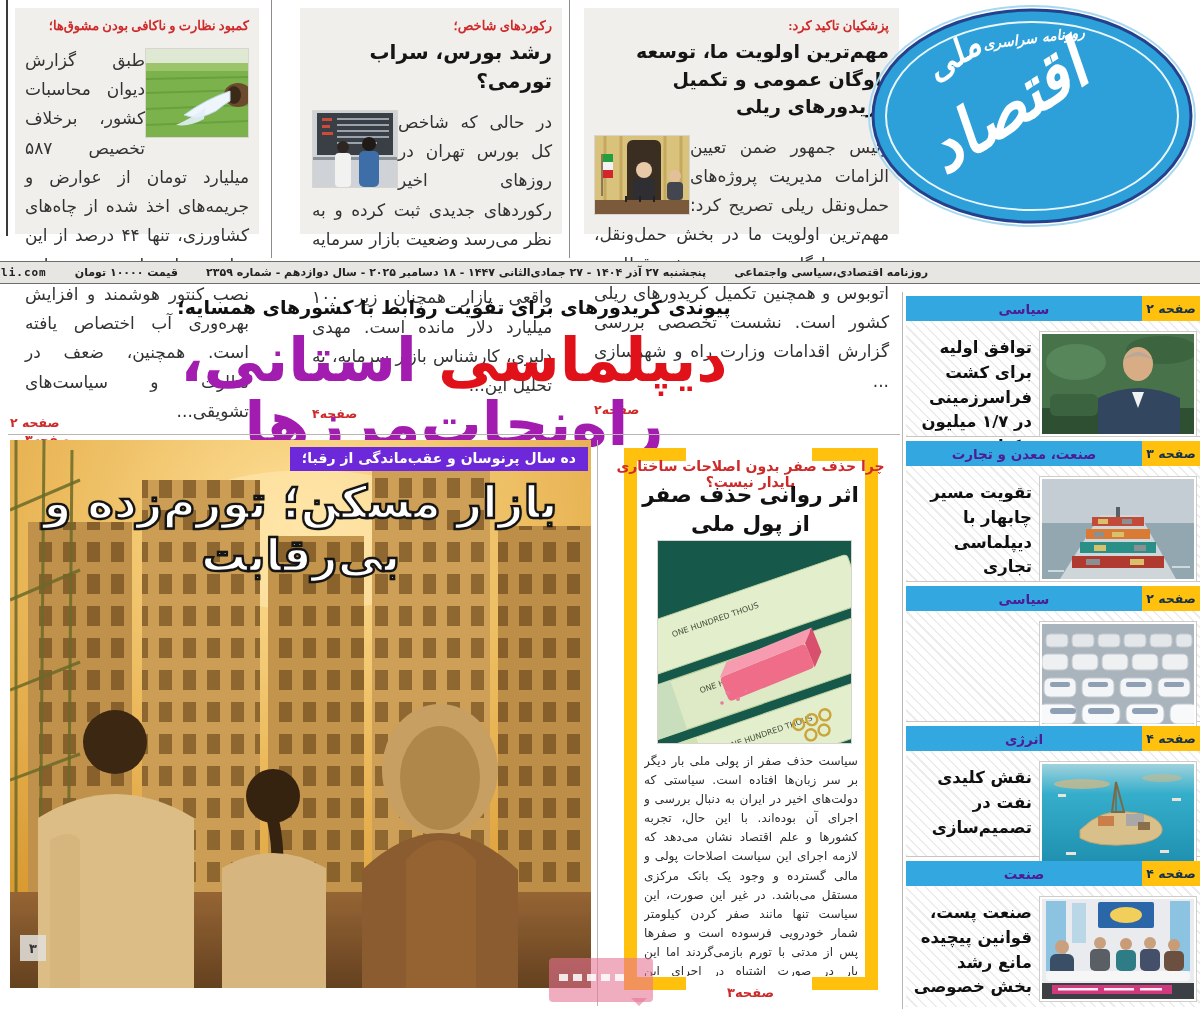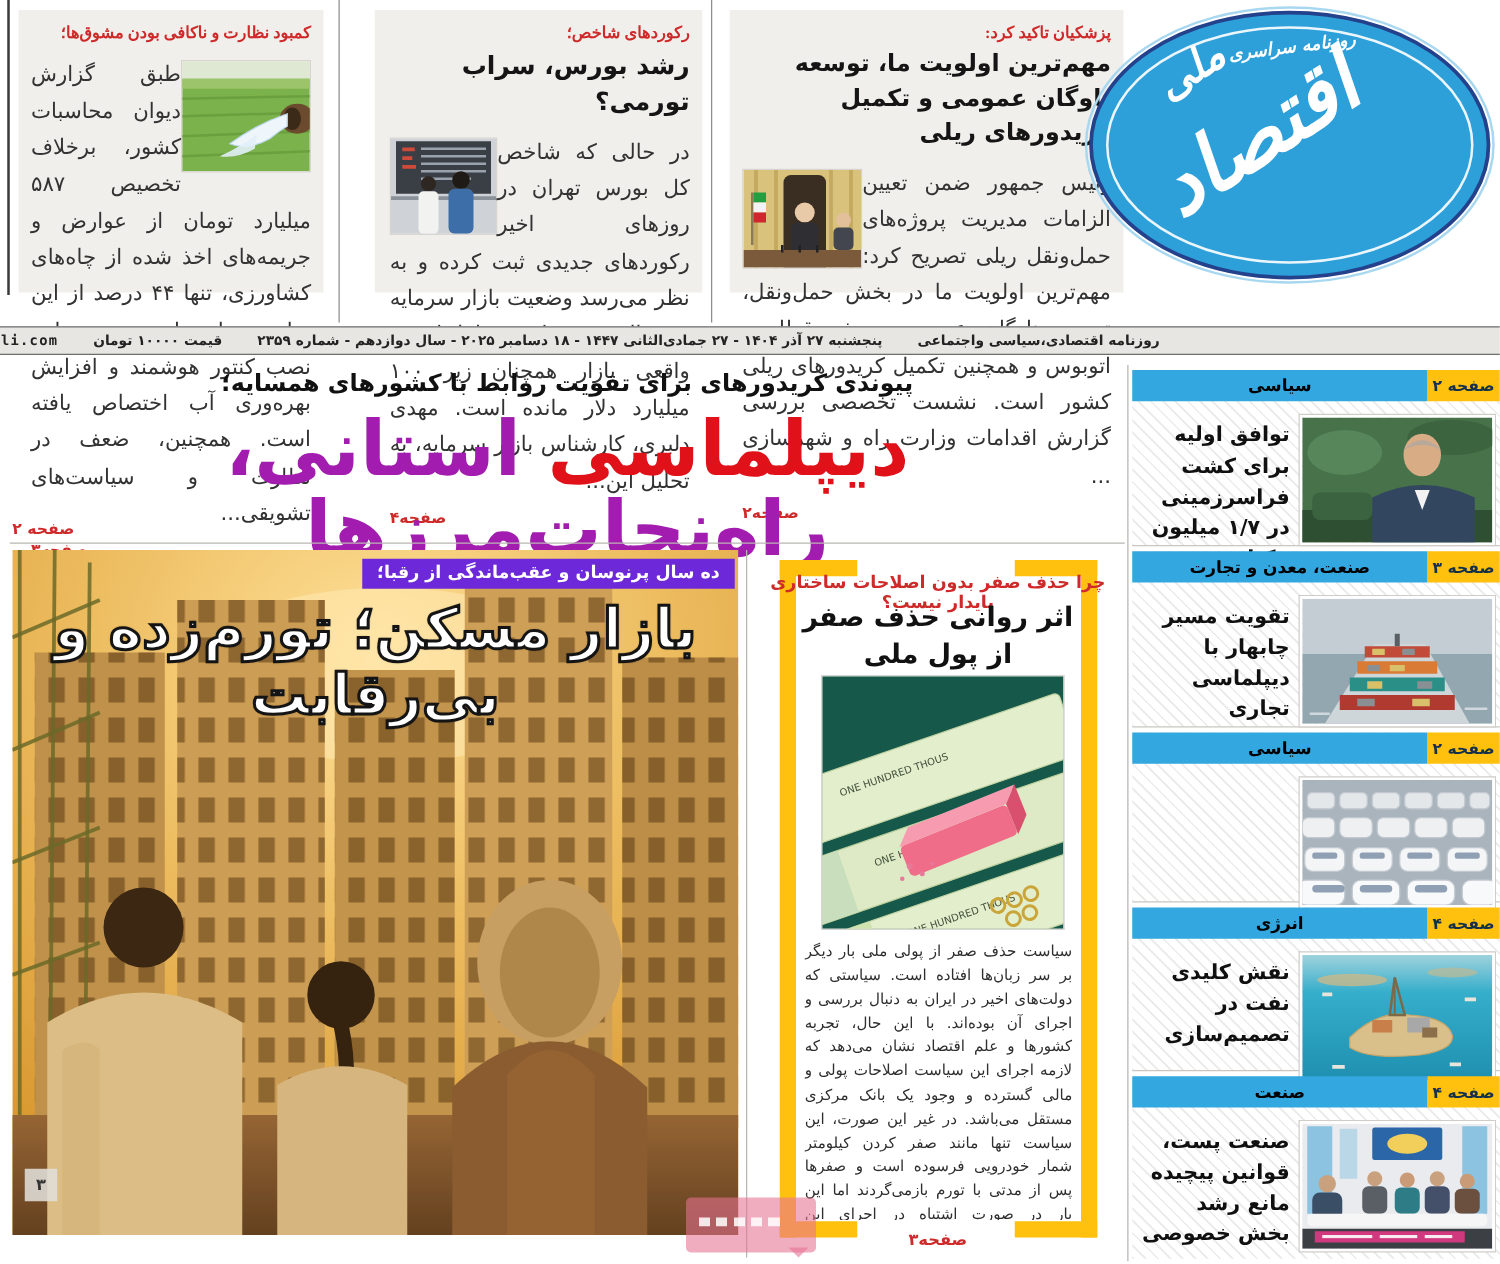--- a/index.html
+++ b/index.html
@@ -50,21 +50,21 @@
   .zimg{position:absolute;left:57px;top:100px;width:193px;height:202px;border:1px solid #d8d5d0;}
   .zbody{position:absolute;left:44px;top:312px;width:214px;height:224px;font-size:12.1px;
          line-height:1.58;text-align:justify;color:#2e2e2e;overflow:hidden;}
   .zpref{position:absolute;bottom:8px;left:0;width:100%;text-align:center;color:#cf2a2a;
          font-weight:bold;font-size:13px;}
   
   .sidebar{position:absolute;left:906px;top:292px;width:294px;height:719px;}
   .scard{position:absolute;left:0;width:294px;
          background-image:repeating-linear-gradient(45deg,rgba(110,110,110,.13) 0 1.5px,transparent 1.5px 7px);}
   .shdr{display:flex;height:25px;}
-  .sbar{flex:1;background:#33a7e0;color:#000000;font-weight:bold;font-size:13.5px;
+  .sbar{flex:1;background:#33a7e0;color:#4c1d95;font-weight:bold;font-size:13.5px;
         display:flex;align-items:center;justify-content:center;}
   .sbadge{width:58px;background:#ffc10d;color:#14304b;font-weight:bold;font-size:12.5px;
           display:flex;align-items:center;justify-content:center;}
   .sbody{display:flex;padding:11px 4px 0 2px;}
   .sphoto{width:152px;height:100px;border:2px solid #fff;box-shadow:0 0 0 1px #d0cdc9;flex:none;}
   .shead{flex:1;font-weight:bold;font-size:16.5px;line-height:1.5;text-align:right;
          padding:4px 8px 0 2px;color:#101010;}
   
   .mast{position:absolute;left:866px;top:2px;width:332px;height:236px;}
   .mast .tagline{position:absolute;top:28px;left:88px;width:160px;text-align:center;color:#fff;

